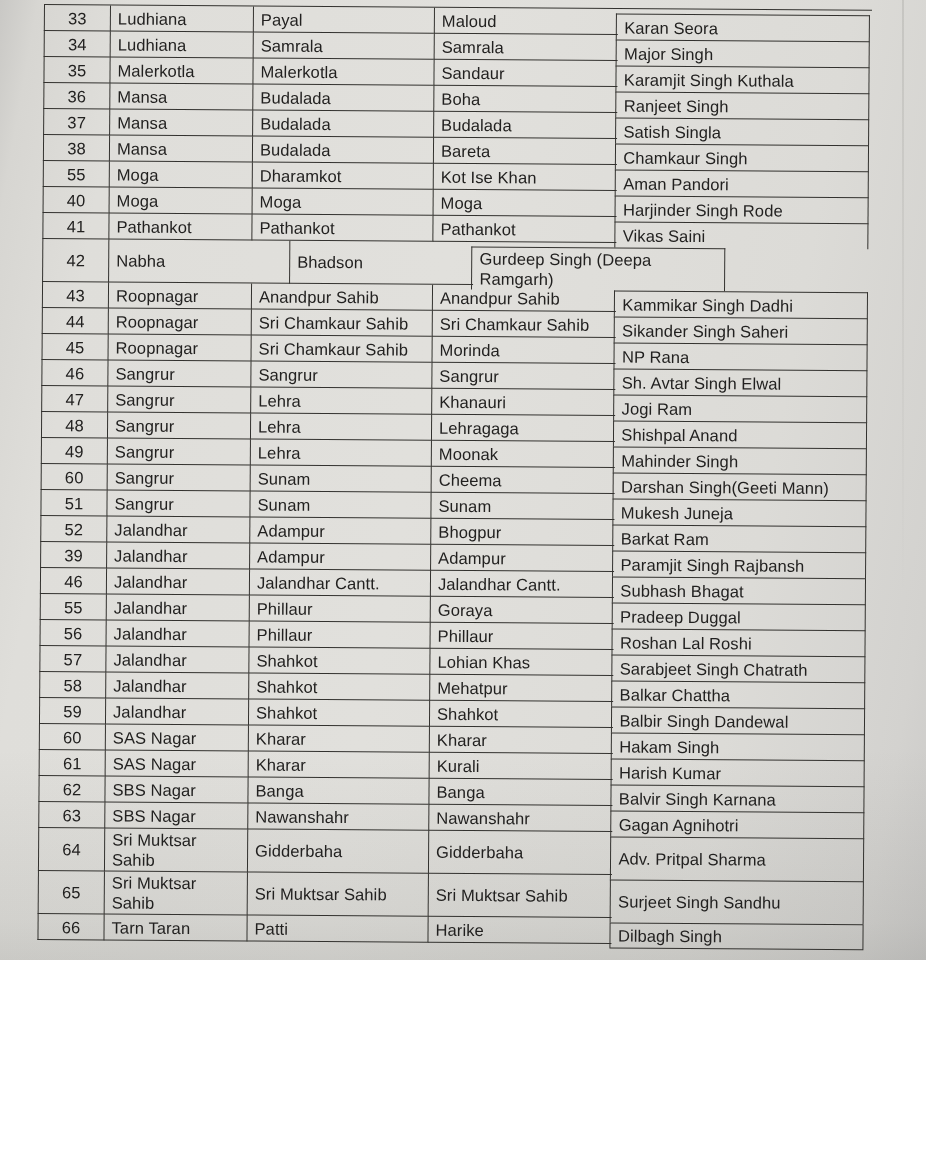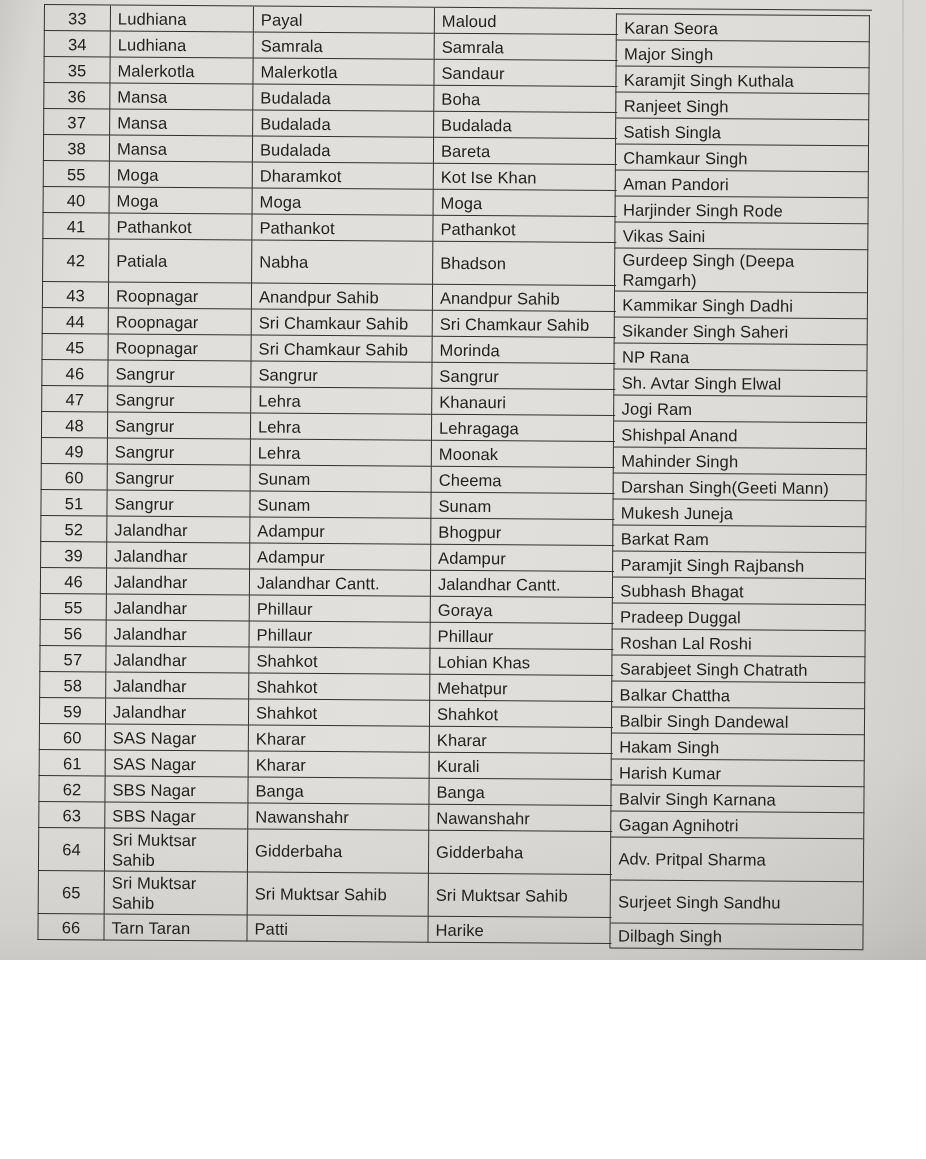--- a/index.html
+++ b/index.html
@@ -115,21 +115,20 @@
       </div>
       <div class="row">
         <div class="cell c0">41</div>
         <div class="cell c1">Pathankot</div>
         <div class="cell c2">Pathankot</div>
         <div class="cell c3">Pathankot</div>
         <div class="cell c4">Vikas Saini</div>
       </div>
       <div class="row">
         <div class="cell c0">42</div>
-        <div class="cell c1">Patiala</div>
         <div class="cell c2">Nabha</div>
         <div class="cell c3">Bhadson</div>
         <div class="cell c4">Gurdeep Singh (Deepa Ramgarh)</div>
       </div>
       <div class="row">
         <div class="cell c0">43</div>
         <div class="cell c1">Roopnagar</div>
         <div class="cell c2">Anandpur Sahib</div>
         <div class="cell c3">Anandpur Sahib</div>
         <div class="cell c4">Kammikar Singh Dadhi</div>

